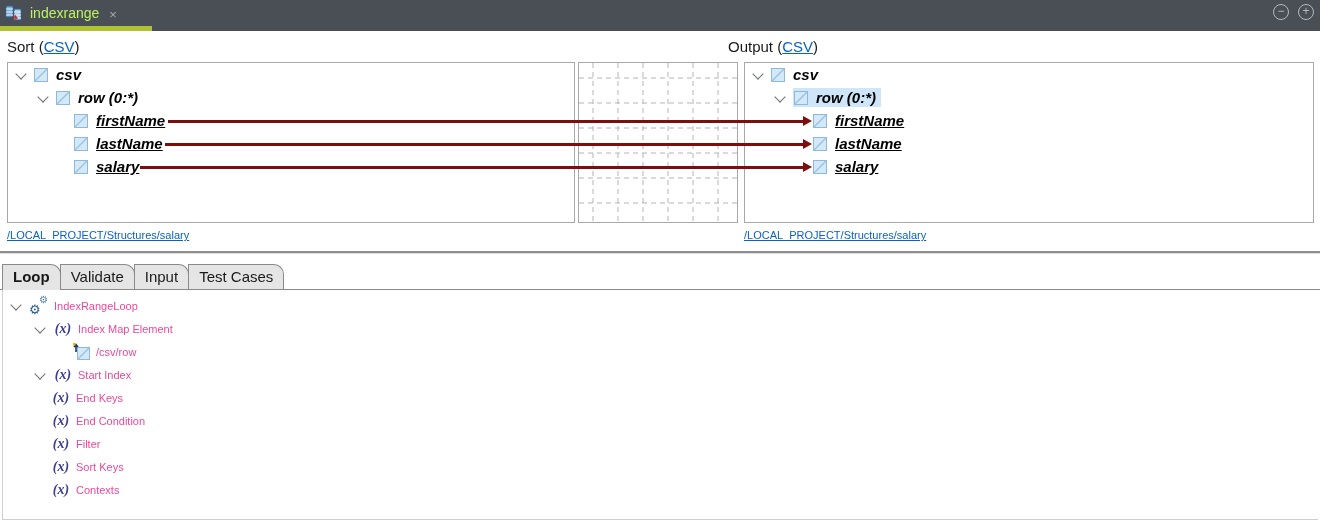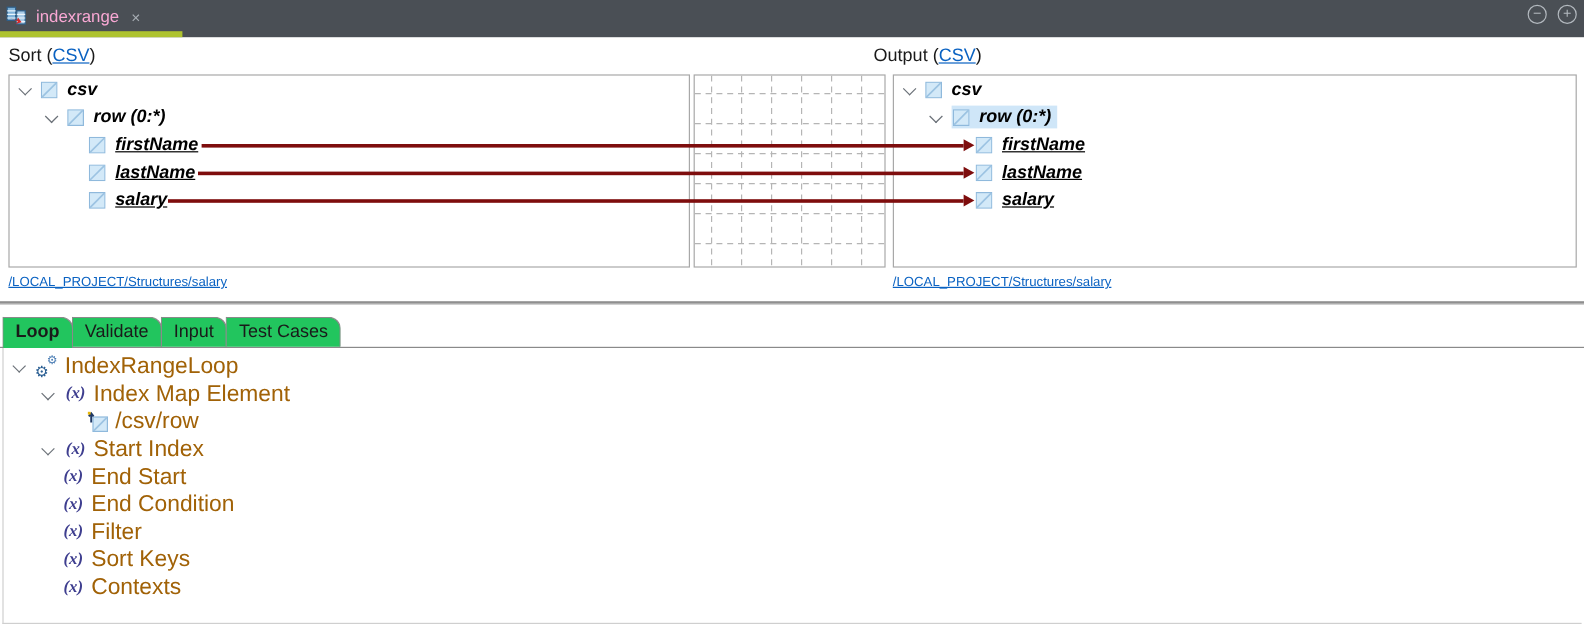--- a/index.html
+++ b/index.html
@@ -5,21 +5,21 @@
   * { margin:0; padding:0; box-sizing:border-box; }
   html,body { width:1320px; height:523px; overflow:hidden; background:#fff;
     font-family:"Liberation Sans", sans-serif; }
   .app { position:relative; width:1320px; height:523px; background:#fff; }
 
   
   .titlebar { position:absolute; left:0; top:0; width:1320px; height:31px;
     background:#4a4f55; }
   .doc-tab { position:absolute; left:0; top:0; height:26px; display:flex;
     align-items:center; padding:0 10px 0 5px; cursor:pointer; }
-  .doc-tab-title { color:#f9a8d4; font-size:14px; margin:0 10px 0 8px; }
+  .doc-tab-title { color:#bef264; font-size:14px; margin:0 10px 0 8px; }
   .tab-close { color:#a7adb3; font-size:13px; margin-top:3px; cursor:pointer; }
   .tab-underline { position:absolute; left:0; bottom:0; width:152px; height:5px;
     background:#aec32f; }
   .titlebar-actions { position:absolute; right:6px; top:4px; display:flex; gap:9px; }
   .circle-btn { width:16px; height:16px; border:1.5px solid #b3b9bf; border-radius:50%;
     color:#b3b9bf; font-size:12px; line-height:12px; text-align:center; cursor:pointer; }
 
   
   .pane-header { position:absolute; top:38px; font-size:15px; color:#1a1a1a; }
   .pane-header.input { left:7px; }
@@ -65,30 +65,30 @@
   .struct-link.right { left:744px; }
 
   
   .splitter { position:absolute; left:0; top:251px; width:1320px; height:3px;
     background:#8f8f8f; border-bottom:1px solid #dcdcdc; cursor:row-resize; }
 
   
   .tabstrip { position:absolute; left:0; top:261px; width:1320px; height:29px;
     display:flex; align-items:flex-end; padding-left:2px;
     border-bottom:1px solid #8a8a8a; }
-  .tab { font-size:15px; color:#1a1a1a; background:#22c55e; border:1px solid #8a8a8a;
+  .tab { font-size:15px; color:#1a1a1a; background:#e5e5e5; border:1px solid #8a8a8a;
     border-bottom:none; border-top-right-radius:10px; padding:3px 10px 4px 10px;
     margin-right:-1px; position:relative; cursor:pointer; }
   .tab.active { font-weight:700; padding-bottom:5px; margin-bottom:-1px; z-index:2; }
 
   
   .loop-panel { position:absolute; left:2px; top:290px; width:1316px; height:230px;
     border-left:1px solid #cfcfcf; border-bottom:1px solid #cfcfcf; padding-top:4px; }
   .lrow { display:flex; align-items:center; height:23px; white-space:nowrap; cursor:default; }
-  .lrow .llbl { font-size:19px; color:#a16207; margin-left:5px; }
+  .lrow .llbl { font-size:11px; color:#ec4899; margin-left:5px; }
   .lpad0 { padding-left:6px; }
   .lpad1 { padding-left:30px; }
   .lpad1n { padding-left:48px; }  
   .lpad2 { padding-left:70px; }
   .fx-icon { font-family:"Liberation Serif", serif; font-style:italic; font-weight:600;
     font-size:14px; color:#3e3e8f; width:20px; text-align:center; flex:0 0 20px; }
   .gears-icon { position:relative; width:20px; height:18px; flex:0 0 20px; }
   .gears-icon::before { content:"⚙"; position:absolute; left:0; bottom:-2px;
     font-size:13px; color:#2b5f93; }
   .gears-icon::after { content:"⚙"; position:absolute; right:1px; top:-3px;
@@ -269,21 +269,21 @@
 
     <div class="lrow lpad1">
       <span class="chev"></span>
       <span class="fx-icon">(x)</span>
       <span class="llbl">Start Index</span>
     </div>
 
 
     <div class="lrow lpad1n">
       <span class="fx-icon">(x)</span>
-      <span class="llbl">End Start</span>
+      <span class="llbl">End Keys</span>
     </div>
 
     <div class="lrow lpad1n">
       <span class="fx-icon">(x)</span>
       <span class="llbl">End Condition</span>
     </div>
 
     <div class="lrow lpad1n">
       <span class="fx-icon">(x)</span>
       <span class="llbl">Filter</span>

